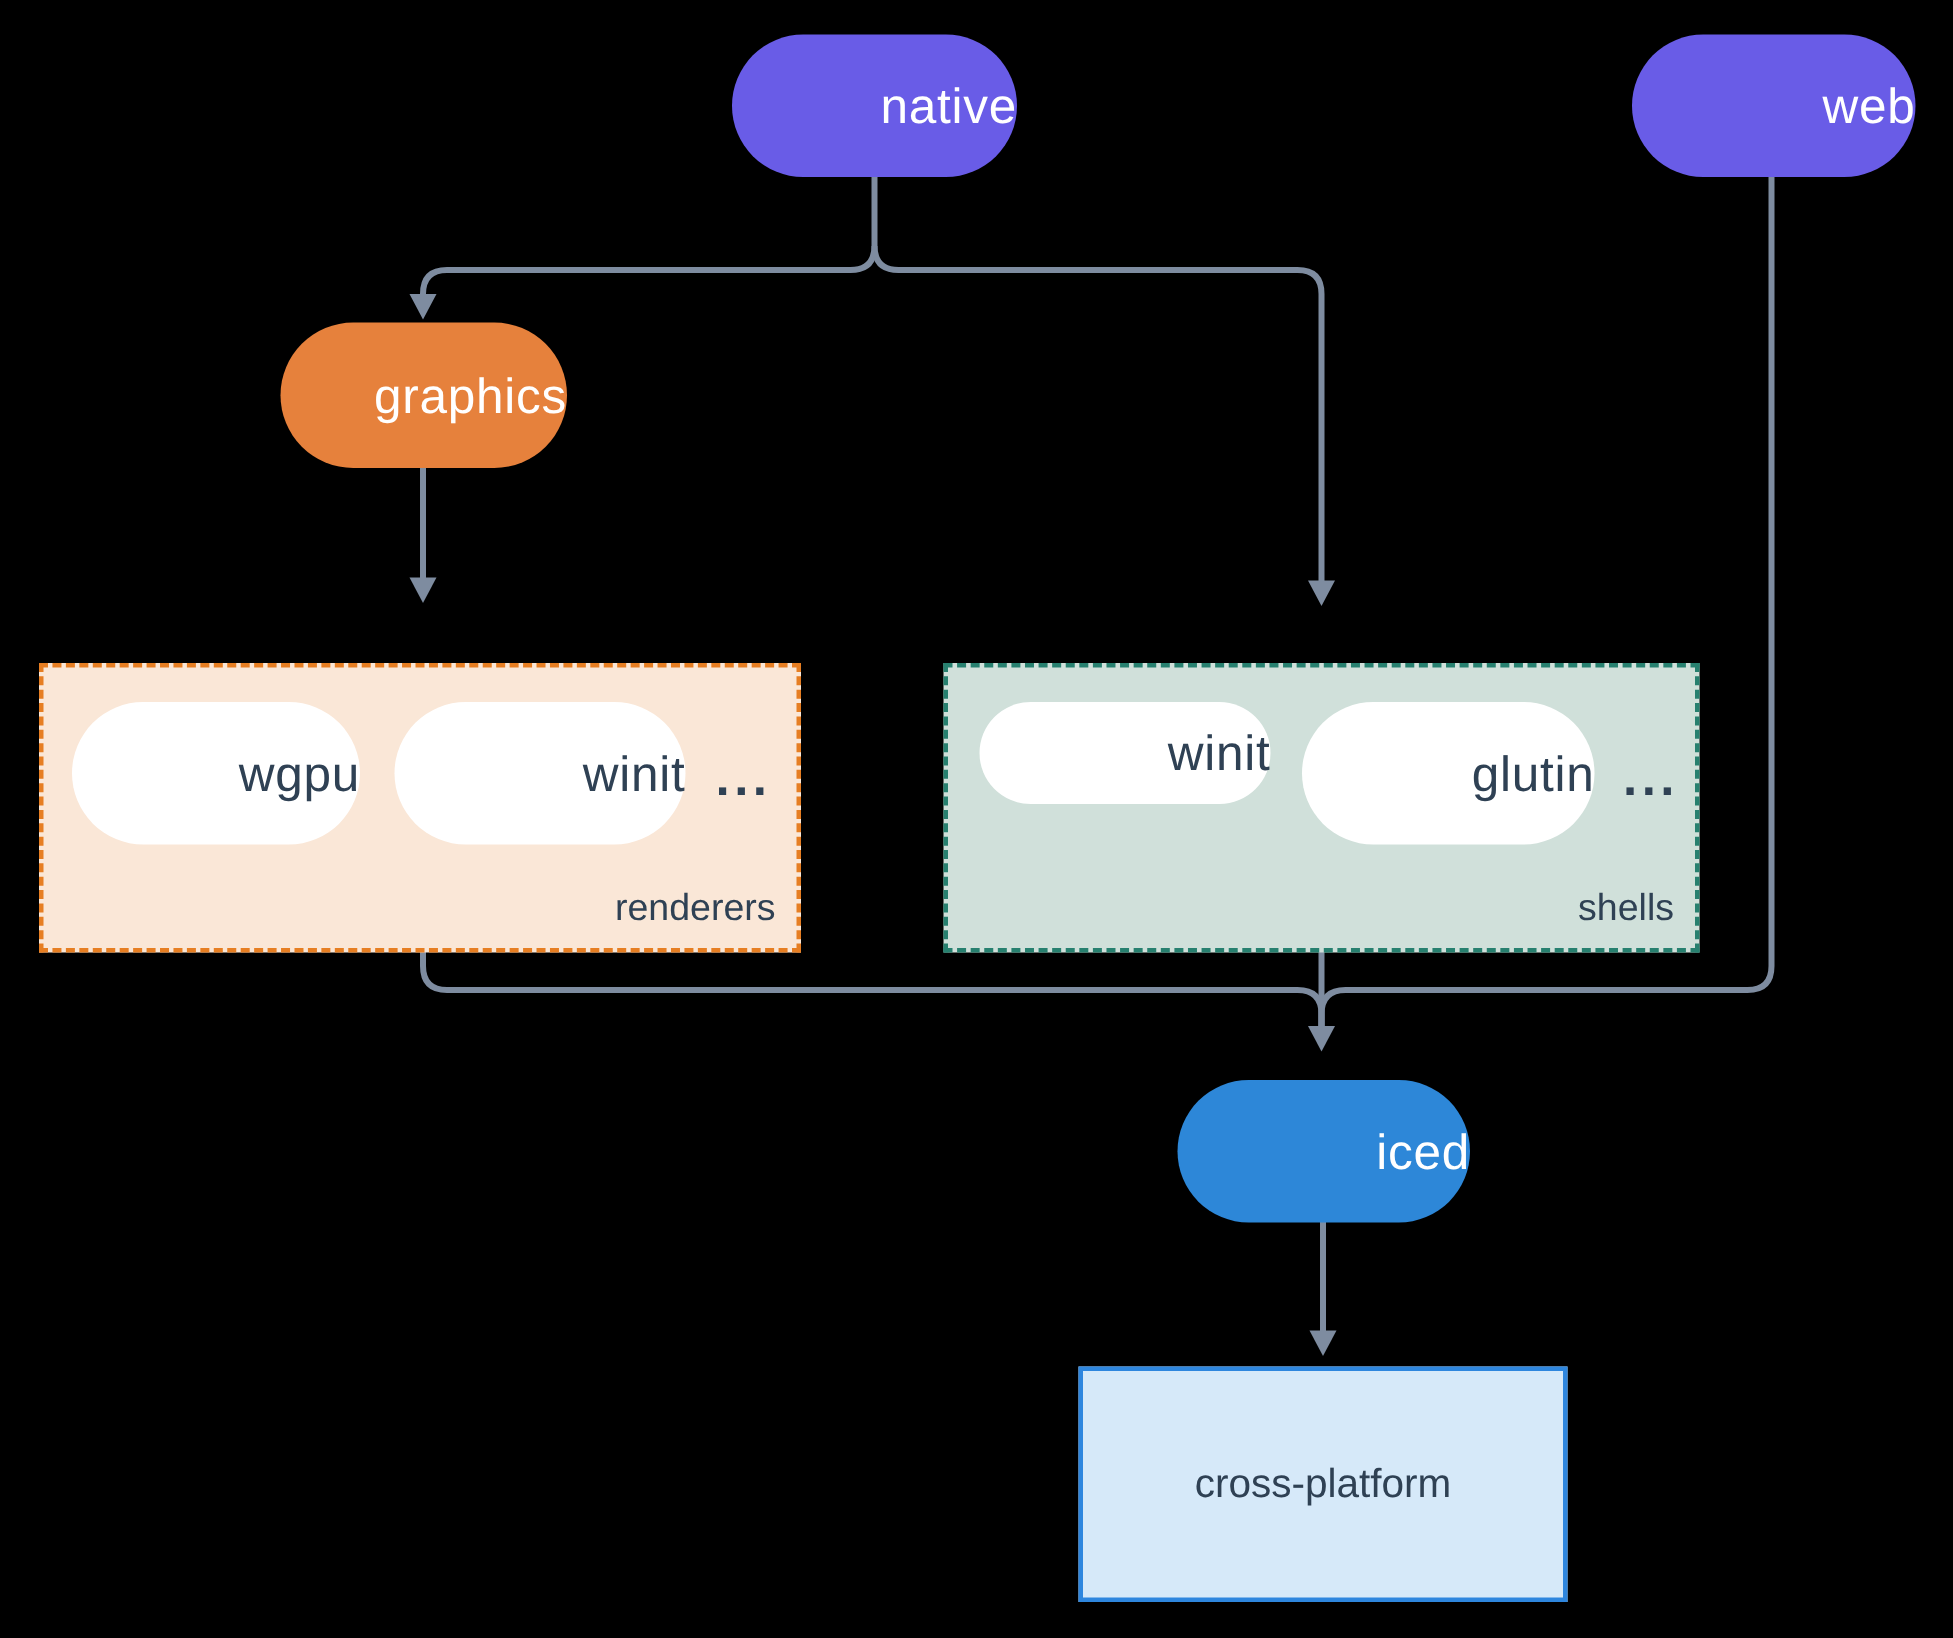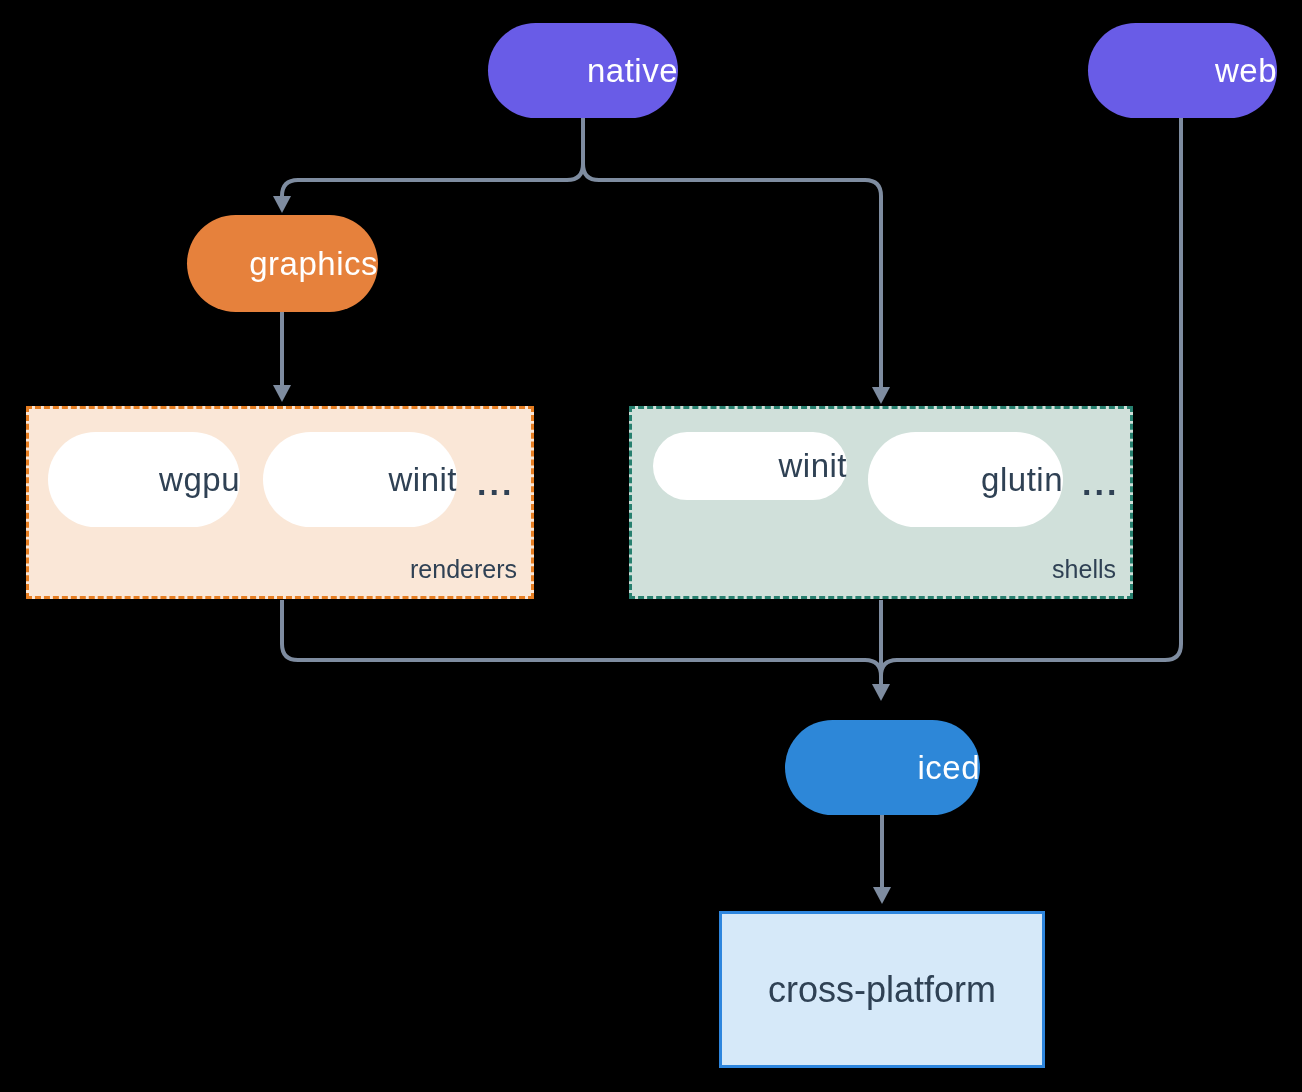--- a/index.html
+++ b/index.html
@@ -57,20 +57,21 @@
   .pill.purple{background:var(--node-purple);}
   .pill.orange{background:var(--node-orange);}
   .pill.blue{background:var(--node-blue);margin-top:12px;}
   .pill.white{
     background:#ffffff;
     color:var(--text-dark);
   }
   .group{
     position:absolute;
     box-sizing:border-box;
+    margin-top:36px;
   }
   .group.renderers{
     background:var(--renderers-bg);
     border:3px dashed var(--renderers-border);
   }
   .group.shells{
     background:var(--shells-bg);
     border:3px dashed var(--shells-border);
   }
   .group .ellipsis{
@@ -90,21 +91,21 @@
   .app-box{
     position:absolute;
     box-sizing:border-box;
     background:var(--app-bg);
     border:3px solid var(--app-border);
     display:flex;
     flex-direction:column;
     align-items:center;
     justify-content:center;
     color:var(--text-dark);
-    font-size:36px;
+    font-size:27px;
     line-height:47px;
     text-align:center;
   }
 </style>
 </head>
 <body>
 
 <div class="canvas">
 
   <svg class="edges" viewBox="0 0 1302 1092" aria-hidden="true">

